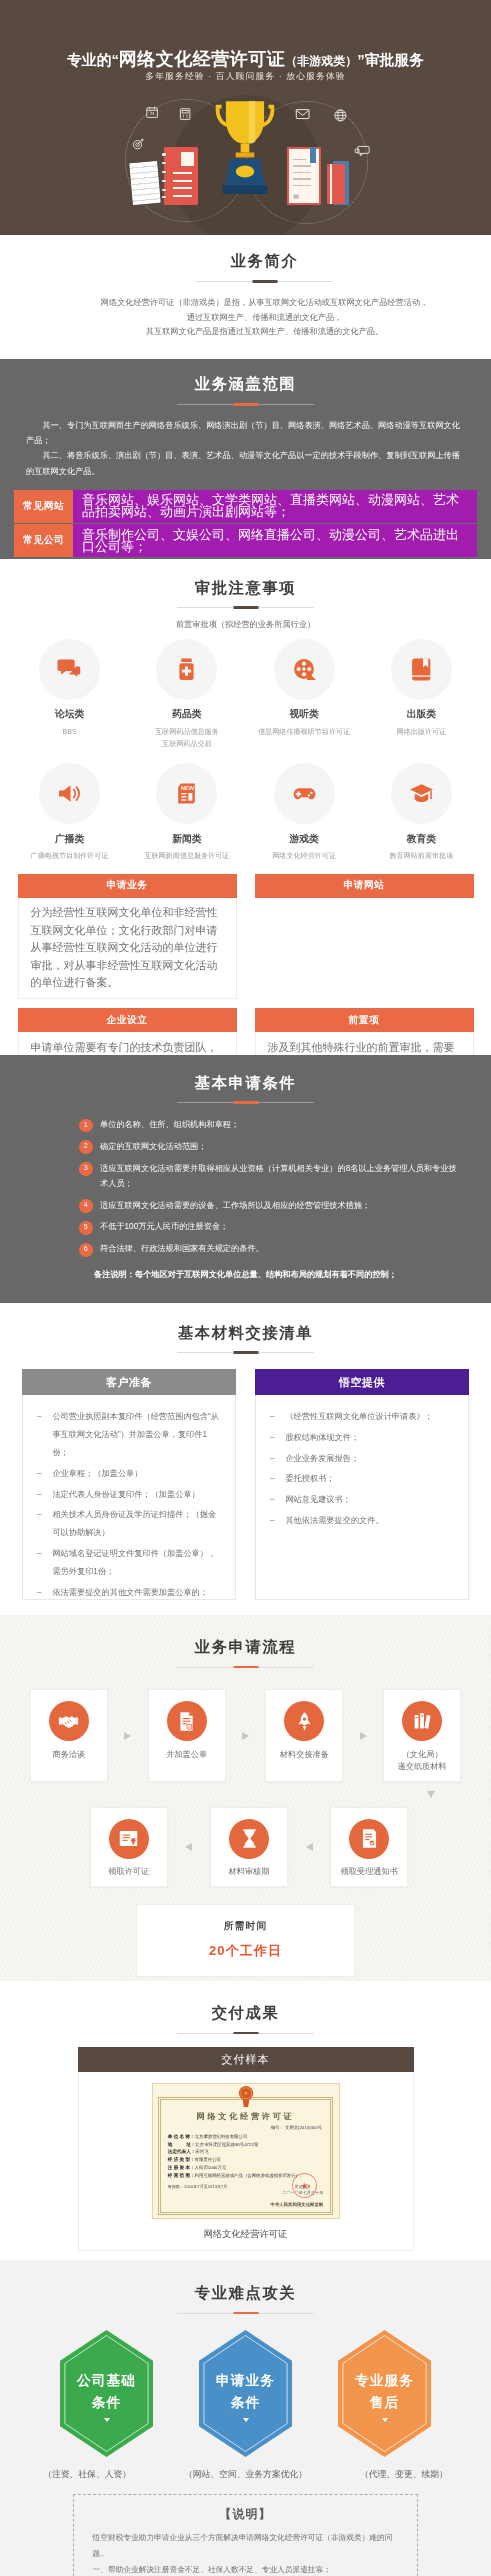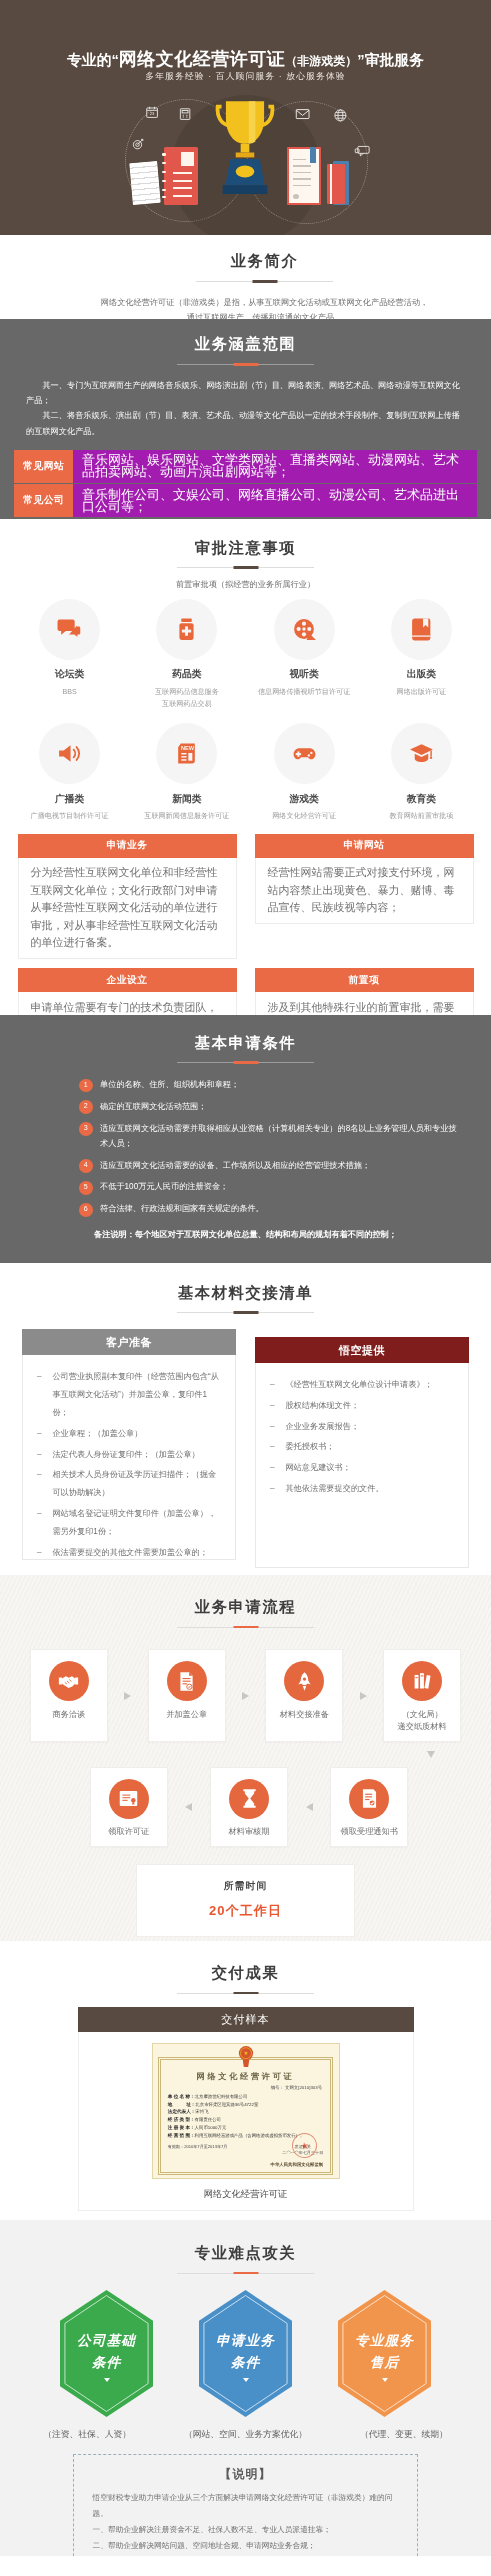--- a/index.html
+++ b/index.html
@@ -39,21 +39,21 @@
   .art-cert .rib { position:absolute; right:3.3px; top:-2.2px; width:6px; height:16.4px; background:#4a7fae; }
   .art-cert .ln { position:absolute; left:3.8px; height:1.6px; background:#c9c2ba; width:18.6px; }
   .art-books { left:327px; top:69px; width:28.4px; height:44px; }
   .art-books .b1 { position:absolute; left:5.5px; top:0; width:16.4px; height:44px; background:#4a7fae; border-radius:1.1px; }
   .art-books .b2 { position:absolute; left:0; top:3.3px; width:17.5px; height:40px; background:#e2574c; border-radius:1.1px; }
   .art-books .b2:after { content:""; position:absolute; left:3.3px; top:0; bottom:0; width:1.6px; background:#fdf4ec; }
   .mini-ic { opacity:.9; }
   .trophy { left:215px; top:7.7px; }
 
   
-  .intro { height:84px; padding-top:16.4px; background:#fff;padding-left:38px; }
+  .intro { height:124px; padding-top:16.4px; background:#fff;padding-left:38px; }
   .intro-lines { margin-top:13px; text-align:center; }
   .intro-lines p { font-size:8.2px; color:#6f6f6f; line-height:14.8px; }
 
   
   .scope { height:200px; background:#686868; padding-top:15.3px; }
   .scope-paras { margin:12px 26px 0; }
   .scope-paras p { font-size:8.2px; color:#fff; line-height:15.3px; text-indent:2em; }
   .scope-rows { margin:11px 14.2px 0; }
   .scope-row { display:flex; margin-bottom:1.6px; }
   .scope-label { width:59px; min-height:27px; background:#e96a45; color:#fff; font-size:9.8px; font-weight:bold;
@@ -83,21 +83,21 @@
       color:#fff; font-size:7.1px; text-align:center; line-height:13.7px; }
   .cond-note { margin-top:12px; text-align:center; color:#fff; font-size:8.2px; font-weight:bold; }
 
   
   .materials { height:312px; background:#fff; padding-top:19.7px; }
   .mat-cols { display:flex; gap:19px; margin:15.3px 22px 0; }
   .mat-card { flex:1; }
   .mat-head { height:26px; color:#fff; font-size:11px; font-weight:bold; letter-spacing:0.5px;
       display:flex; align-items:center; justify-content:center; }
   .mat-head.gray { background:#8b8b8b; }
-  .mat-head.orange { background:#7f1d1d;margin-top:8px; }
+  .mat-head.orange { background:#4c1d95; }
   .mat-body { border:0.5px solid #e8e8e8; border-top:none; height:205px; padding:13px 13px 0; }
   .mat-body ul { list-style:none; }
   .mat-body li { position:relative; padding-left:16.4px; font-size:8.2px; color:#707070; line-height:18px; margin-bottom:2.7px; }
   .mat-body li:before { content:"–"; position:absolute; left:1.1px; top:0; color:#8a8a8a; }
 
   
   .process { height:366px; background:#f7f6f2;
       background-image:repeating-linear-gradient(115deg, rgba(0,0,0,.018) 0 1.6px, transparent 1.6px 3.8px); padding-top:22px; }
   .flow-row1 { display:flex; justify-content:space-between; margin:21px 30px 0; }
   .flow-row2 { display:flex; margin:0 0 0 90px; width:318px; }
@@ -135,21 +135,21 @@
   .cert-issuer { text-align:center; line-height:6.6px; }
   .cert-seal { position:absolute; right:13px; bottom:14.2px; width:25px; height:25px; border-radius:50%;
       border:1.1px solid rgba(205,58,38,.55); color:rgba(205,58,38,.7); font-size:9.3px;
       display:flex; align-items:center; justify-content:center; transform:rotate(-12deg); }
   .cert-footer { text-align:right; font-size:4.4px; font-weight:bold; color:#5a4a30; margin-top:5.5px; }
   .sample-caption { margin-top:8.8px; font-size:9.3px; color:#4c4c4c; }
 
   
   .difficulties { height:336px; background:#f2f2f2; padding-top:23px; }
   .hex-row { display:flex; justify-content:center; gap:46px; margin-top:15.3px; }
-  .hex { position:relative; width:93px; height:127px;font-style:italic; }
+  .hex { position:relative; width:93px; height:127px; }
   .hex-label { position:absolute; left:0; right:0; top:40px; text-align:center; color:#fff; font-size:13.7px; font-weight:bold; line-height:22px; letter-spacing:1.1px; }
   .hex-tri { width:0; height:0; margin:4.4px auto 0; border-left:3.8px solid transparent; border-right:3.8px solid transparent; border-top:4.9px solid #fff; }
   .hex-subs { display:flex; justify-content:center; gap:16.4px; margin-top:12px; }
   .hex-sub { width:142px; text-align:center; font-size:8.8px; color:#5f5f5f; }
   .explain-box { width:345px; margin:13px auto 0; border:0.5px dashed #9ab0bd; padding:11px 18.6px 9.8px; }
   .explain-title { text-align:center; font-size:12px; font-weight:bold; color:#5a5a5a; letter-spacing:1.1px; }
   .explain-lines { margin-top:7.7px; }
   .explain-lines p { font-size:7.7px; color:#707070; line-height:16px; }
 </style>
 </head>
@@ -392,21 +392,20 @@
           </div>
         </div>
       </div>
     <div class="note-cards">
         <div class="ncard">
           <div class="ncard-head">申请业务</div>
           <div class="ncard-body">分为经营性互联网文化单位和非经营性互联网文化单位；文化行政部门对申请从事经营性互联网文化活动的单位进行审批，对从事非经营性互联网文化活动的单位进行备案。</div>
         </div>
         <div class="ncard">
           <div class="ncard-head">申请网站</div>
-          <div class="ncard-body">经营性网站需要正式对接支付环境，网站内容禁止出现黄色、暴力、赌博、毒品宣传、民族歧视等内容；</div>
         </div>
         <div class="ncard">
           <div class="ncard-head">企业设立</div>
           <div class="ncard-body">申请单位需要有专门的技术负责团队，由专门的技术负责人对接申请机构；</div>
         </div>
         <div class="ncard">
           <div class="ncard-head">前置项</div>
           <div class="ncard-body">涉及到其他特殊行业的前置审批，需要提供前置审批证明文件；</div>
         </div>
       </div>

